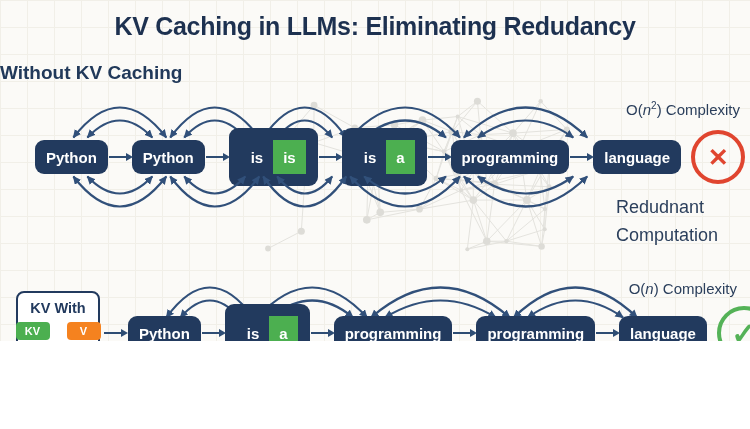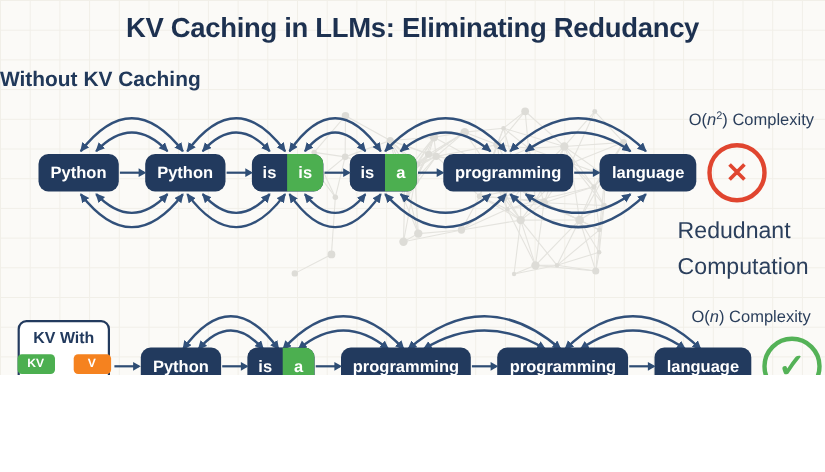--- a/index.html
+++ b/index.html
@@ -13,35 +13,35 @@
     font-size:25px;font-weight:700;color:#1d3150;letter-spacing:-0.3px;}
   .section-heading{position:absolute;left:0;width:100%;
     font-size:19px;font-weight:700;color:#21395a;}
   .section{position:absolute;left:0;width:750px;}
   .arcs{position:absolute;left:0;width:750px;height:48px;overflow:visible;}
   .arc{fill:none;stroke:#31507a;stroke-width:2.2;}
   .token-row{position:absolute;display:flex;align-items:center;height:34px;}
   .token{height:34px;border-radius:9px;background:#223a5e;color:#fff;
     font-weight:700;font-size:15px;display:flex;align-items:center;
     justify-content:center;padding:0 11px;flex:none;white-space:nowrap;}
-  .token.split{padding:0;overflow:hidden;}
+  .token.split{padding:12px;overflow:hidden;}
   .half{height:100%;display:flex;align-items:center;justify-content:center;padding:0 10px;}
   .half.navy{background:#223a5e;}
   .half.green{background:#4caf50;}
   .harrow{width:22px;height:2.4px;background:#2e4d74;position:relative;flex:none;margin:0 1px;}
   .harrow::after{content:"";position:absolute;right:-2px;top:50%;transform:translateY(-50%);
     border-left:7px solid #2e4d74;border-top:4.5px solid transparent;border-bottom:4.5px solid transparent;}
   .status{width:46px;height:46px;border-radius:50%;display:flex;align-items:center;
     justify-content:center;flex:none;margin-left:10px;font-weight:700;background:transparent;}
   .status.error{border:4px solid #e0452f;color:#e0452f;font-size:25px;}
   .status.success{border:4px solid #54b257;color:#54b257;font-size:30px;}
   .complexity{position:absolute;font-size:15px;color:#2b3f5c;}
   .complexity i{font-style:italic;}
   .complexity sup{font-size:10px;}
-  .note{position:absolute;font-size:21px;color:#2b3f5c;line-height:1.55;}
+  .note{position:absolute;font-size:18px;color:#2b3f5c;line-height:1.55;}
   .kv-cache{position:absolute;left:16px;top:291px;width:84px;height:76px;background:#fff;
     border:2.5px solid #223a5e;border-radius:8px;display:flex;flex-direction:column;
     align-items:center;padding-top:7px;box-sizing:border-box;z-index:2;}
   .kv-cache-title{font-size:14.5px;font-weight:700;color:#223a5e;}
   .chips{display:grid;grid-template-columns:34px 34px;gap:17px;margin-top:6px;}
   .chip{height:18px;border-radius:4px;color:#fff;font-size:11px;font-weight:700;
     display:flex;align-items:center;justify-content:center;}
   .chip.green{background:#4caf50;}
   .chip.orange{background:#f5821f;}
   .chip.navy{background:#223a5e;}

